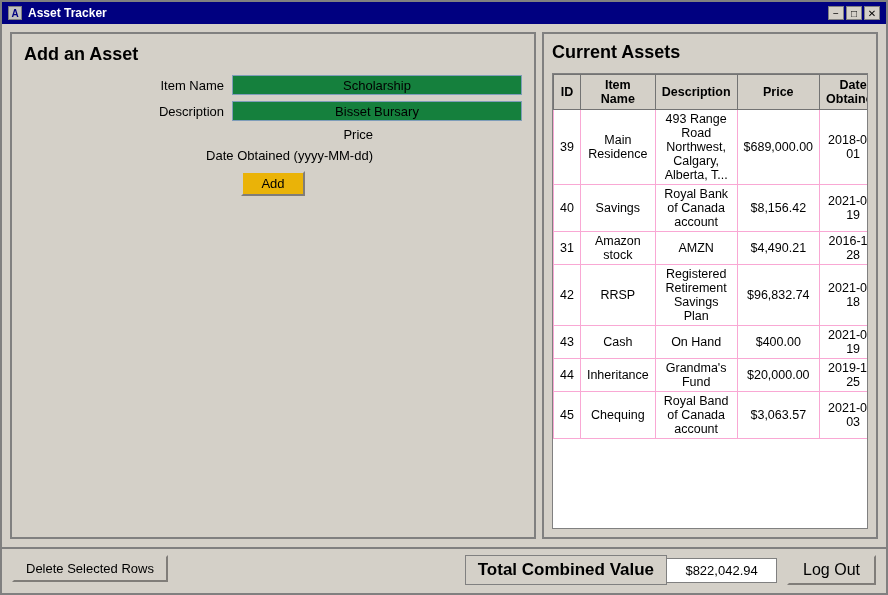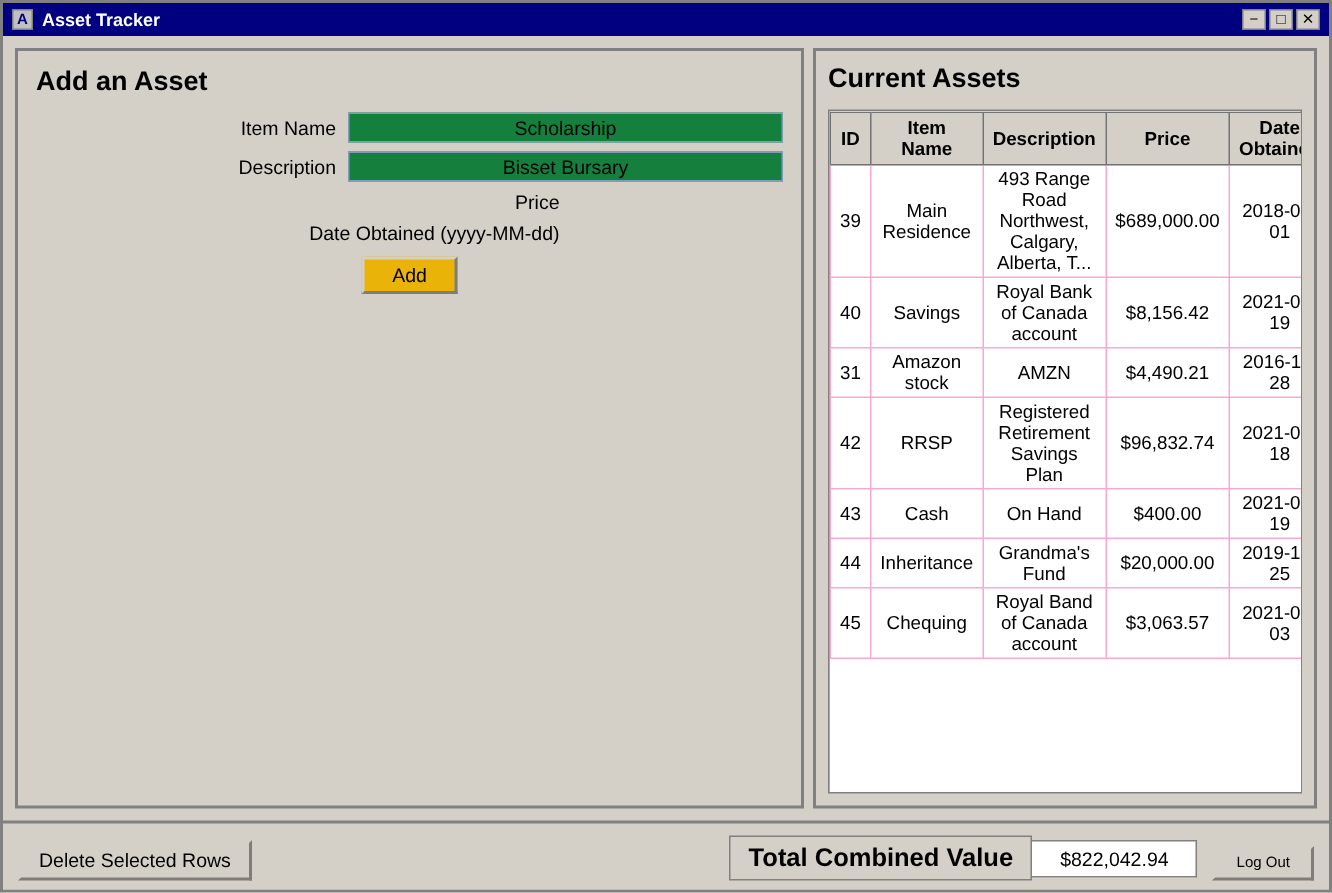--- a/index.html
+++ b/index.html
@@ -208,21 +208,21 @@
       background: #a0a0a0;
       border: 1px solid #808080;
     }
 
     
     .bottom-bar {
       background: #d4d0c8;
       border-top: 2px solid #808080;
       padding: 6px 10px;
       display: flex;
-      align-items: flex-end;
+      align-items: flex-start;
       justify-content: space-between;
       flex-shrink: 0;
       height: 46px;
     }
 
     .total-bar {
       display: flex;
       align-items: center;
       gap: 0;
       margin-left: auto;
@@ -259,21 +259,21 @@
       padding: 4px 12px;
       font-size: 13px;
       cursor: pointer;
       color: #000;
     }
 
     .logout-btn {
       background: #d4d0c8;
       border: 2px outset #d4d0c8;
       padding: 4px 14px;
-      font-size: 10px;
+      font-size: 16px;
       cursor: pointer;
       color: #000;
     }
   </style>
 </head>
 <body>
 
 <div class="window">
 
   <div class="title-bar">

